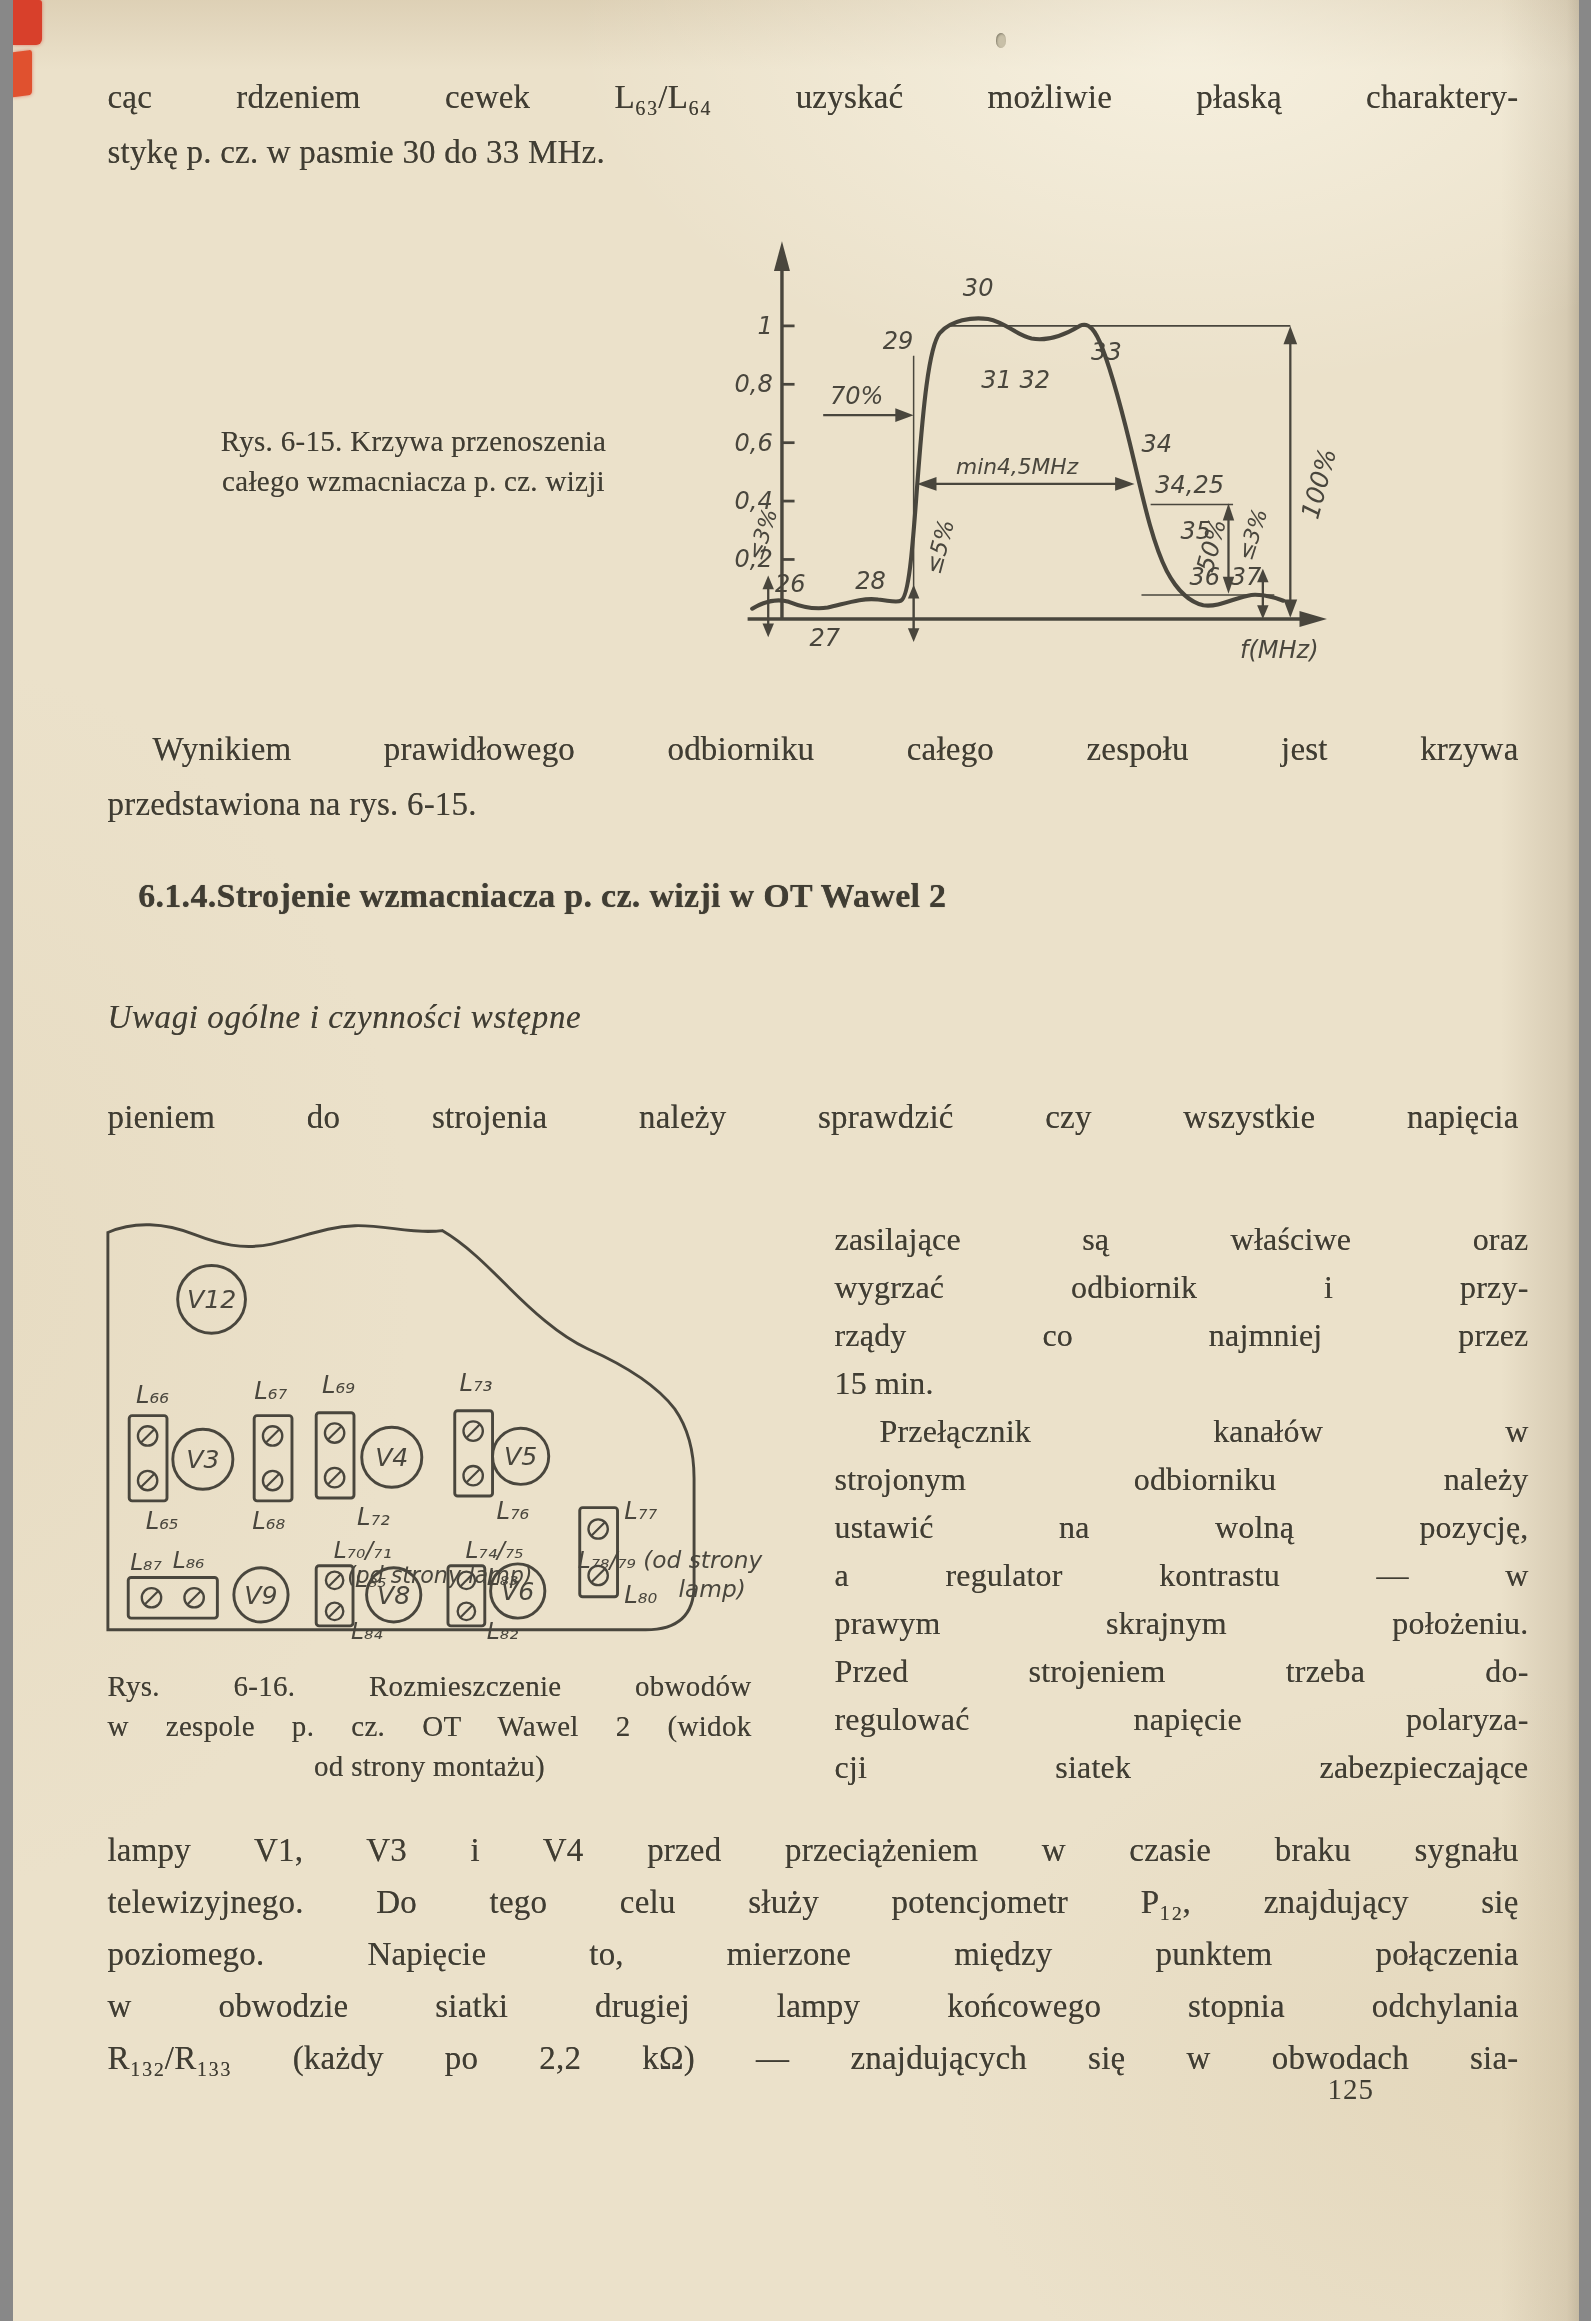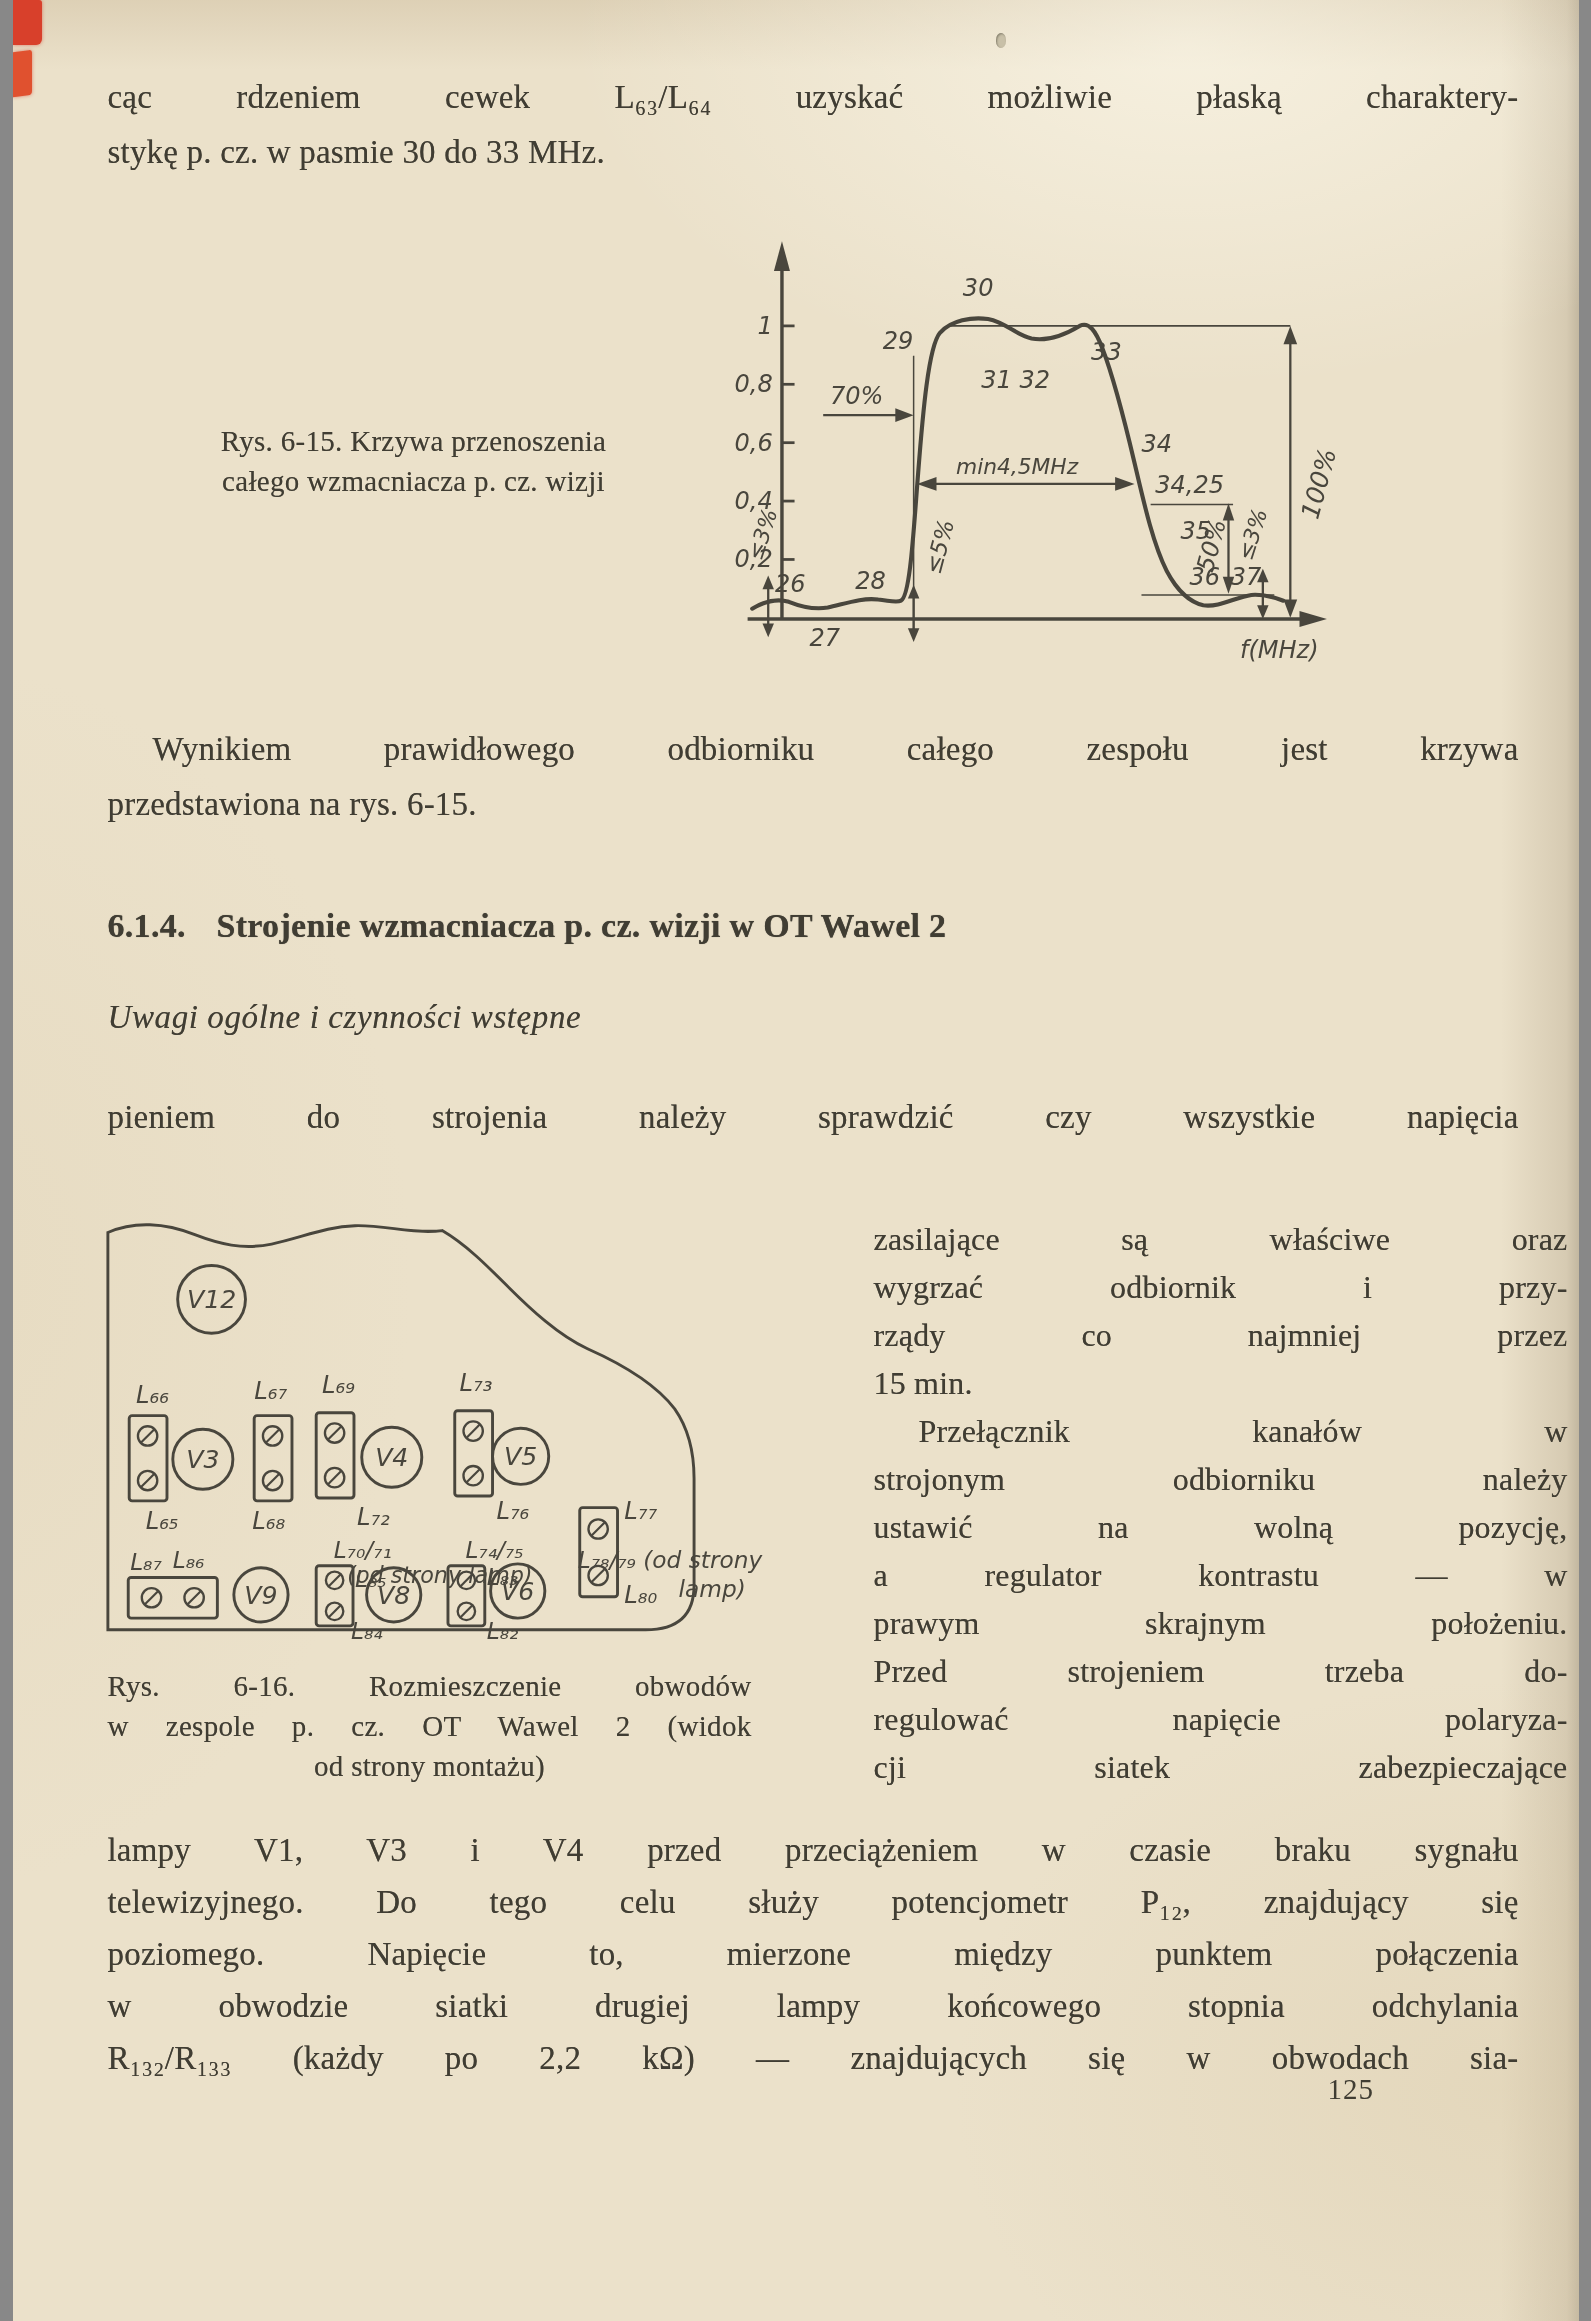--- a/index.html
+++ b/index.html
@@ -183,21 +183,21 @@
       <polygon class="fill" points="163,358 158,346 168,346"></polygon>
       <text transform="translate(186,300) rotate(-75)" font-size="20">≤5%</text>
     </g>
   </svg>
 
   <div class="blk" style="left:95px;top:722px;width:1411px;">
     <div class="ln indent">Wynikiem prawidłowego odbiorniku całego zespołu jest krzywa</div>
     <div class="ln ln-left">przedstawiona na rys. 6-15.</div>
   </div>
 
-  <div class="blk heading" style="left:95px;top:907px;width:1411px;">
+  <div class="blk heading" style="left:95px;top:877px;width:1411px;text-align:right;">
     <span class="hnum">6.1.4.</span>
     <span>Strojenie wzmacniacza p. cz. wizji w OT Wawel 2</span>
   </div>
 
   <div class="blk subhead" style="left:95px;top:999px;width:1411px;">Uwagi ogólne i czynności wstępne</div>
 
   <div class="blk" style="left:95px;top:1090px;width:1411px;">
     <div class="ln">pieniem do strojenia należy sprawdzić czy wszystkie napięcia</div>
   </div>
 
@@ -327,21 +327,21 @@
     <text x="490" y="362" font-size="24">L₇₈/₇₉ (od strony</text>
     <text x="594" y="392" font-size="24">lamp)</text>
   </svg>
 
   <div class="blk caption" style="left:95px;top:1666px;width:644px;">
     <div class="c-just">Rys. 6-16. Rozmieszczenie obwodów</div>
     <div class="c-just">w zespole p. cz. OT Wawel 2 (widok</div>
     <div class="c-center">od strony montażu)</div>
   </div>
 
-  <div class="blk col" style="left:822px;top:1215px;width:694px;margin-left:39px;">
+  <div class="blk col" style="left:822px;top:1215px;width:694px;">
     <div class="ln">zasilające są właściwe oraz</div>
     <div class="ln">wygrzać odbiornik i przy-</div>
     <div class="ln">rządy co najmniej przez</div>
     <div class="ln ln-left">15 min.</div>
     <div class="ln indent">Przełącznik kanałów w</div>
     <div class="ln">strojonym odbiorniku należy</div>
     <div class="ln">ustawić na wolną pozycję,</div>
     <div class="ln">a regulator kontrastu — w</div>
     <div class="ln">prawym skrajnym położeniu.</div>
     <div class="ln">Przed strojeniem trzeba do-</div>

